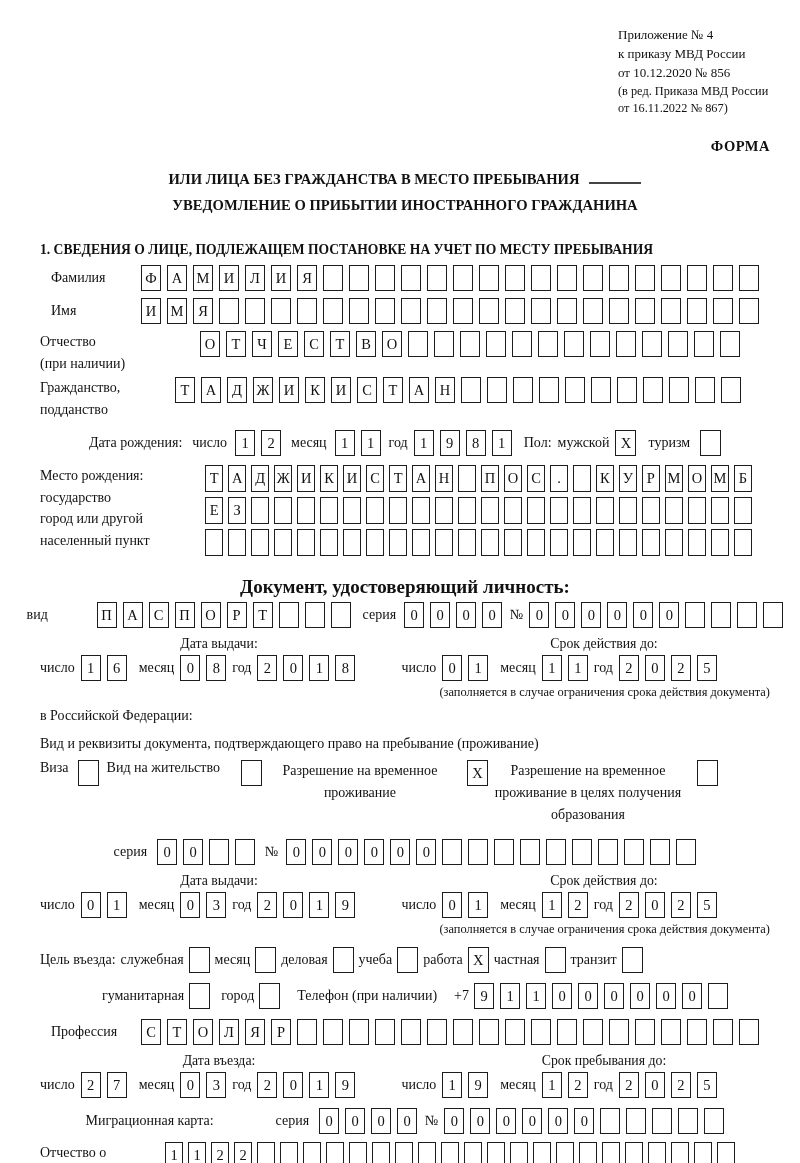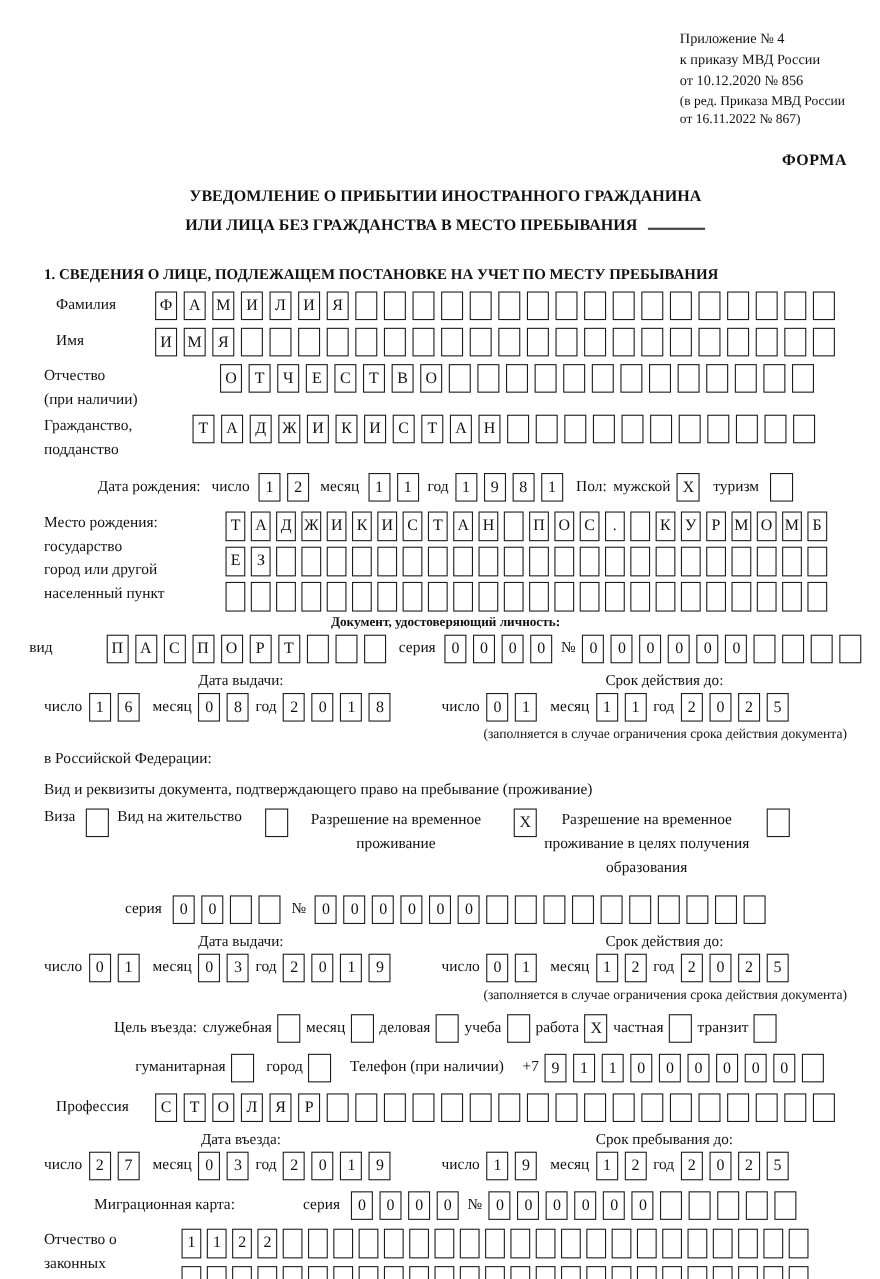--- a/index.html
+++ b/index.html
@@ -17,53 +17,53 @@
   .frow{display:flex;align-items:center;margin-top:7px;font-size:14px;justify-content:center;}
   .group{display:flex;align-items:flex-start;margin-top:7px;font-size:14px;}
   .flabel{flex:0 0 auto;}
   .stack{display:flex;flex-direction:column;gap:5px;}
   .glabel div{line-height:21.5px;}
   .cells{display:flex;gap:6px;}
   .cell{box-sizing:border-box;flex:0 0 auto;width:20px;height:26px;border:1.8px solid #1d1d1d;display:flex;align-items:center;justify-content:center;font-size:14.5px;background:#fff;}
   .cells.sm{gap:4.6px;}
   .cells.sm .cell{width:18.4px;height:27px;}
   .cb{box-sizing:border-box;flex:0 0 auto;width:21px;height:26px;border:1.8px solid #1d1d1d;display:inline-flex;align-items:center;justify-content:center;font-size:14.5px;background:#fff;}
-  .center-bold{text-align:center;font-weight:bold;font-size:12px;margin-top:2px;}
+  .center-bold{text-align:center;font-weight:bold;font-size:19px;margin-top:20px;}
   .datehead{display:flex;font-size:13.8px;margin-top:8px;gap:40px;}
   .dh1{width:358px;text-align:center;}
   .dh2{flex:1;text-align:center;}
   .drow{display:flex;align-items:center;margin-top:3px;font-size:14px;}
   .dgroup{display:flex;align-items:center;gap:6px;}
   .note{font-size:12.4px;text-align:right;margin-top:4px;}
   .plain{font-size:14px;margin-top:12px;}
   .vrow{display:flex;align-items:flex-start;margin-top:8px;font-size:14px;gap:0;}
   .vpair{display:flex;align-items:flex-start;gap:9px;}
   .wrap190{width:196px;text-align:center;line-height:1.55;}
   .wrap205{width:200px;text-align:center;line-height:1.55;}
-  .prow{display:flex;align-items:center;margin-top:10px;font-size:14px;gap:5px;flex-wrap:nowrap;justify-content:center;}
+  .prow{display:flex;align-items:center;margin-top:10px;font-size:14px;gap:5px;flex-wrap:nowrap;}
   .ml6{margin-left:6px;}.ml8{margin-left:8px;}.ml10{margin-left:10px;}.ml12{margin-left:12px;}
 </style>
 </head>
 <body>
 
 <div class="page">
 
   <div class="annex">
     <div>Приложение № 4</div>
     <div>к приказу МВД России</div>
     <div>от 10.12.2020 № 856</div>
     <div class="small">(в ред. Приказа МВД России</div>
     <div class="small">от 16.11.2022 № 867)</div>
   </div>
 
   <div class="forma">ФОРМА</div>
 
   <div class="title">
+    <div><span>ИЛИ ЛИЦА БЕЗ ГРАЖДАНСТВА В МЕСТО ПРЕБЫВАНИЯ</span><span class="title-underline"></span></div>
     <div>УВЕДОМЛЕНИЕ О ПРИБЫТИИ ИНОСТРАННОГО ГРАЖДАНИНА</div>
-    <div><span>ИЛИ ЛИЦА БЕЗ ГРАЖДАНСТВА В МЕСТО ПРЕБЫВАНИЯ</span><span class="title-underline"></span></div>
   </div>
 
   <div class="section-head">1. СВЕДЕНИЯ О ЛИЦЕ, ПОДЛЕЖАЩЕМ ПОСТАНОВКЕ НА УЧЕТ ПО МЕСТУ ПРЕБЫВАНИЯ</div>
 
   <div class="frow">
     <span class="flabel" style="width:90px">Фамилия</span>
     <div class="cells">
         <span class="cell">Ф</span>
         <span class="cell">А</span>
         <span class="cell">М</span>

